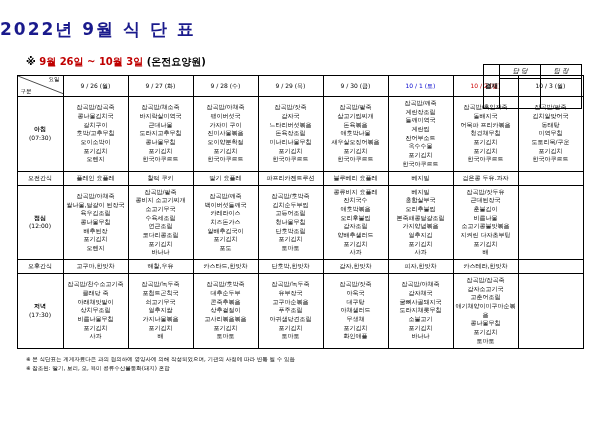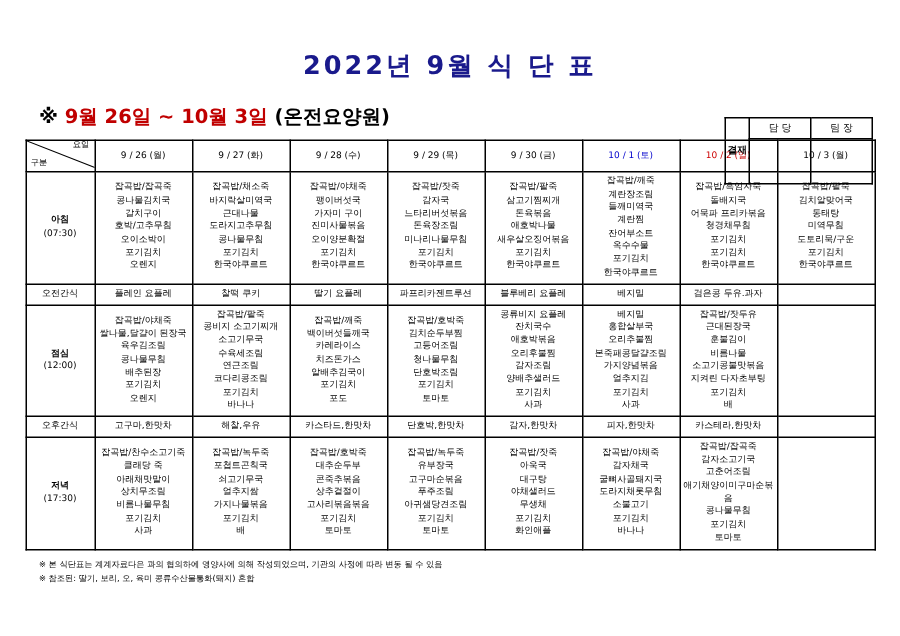--- a/index.html
+++ b/index.html
@@ -15,25 +15,25 @@
     overflow: hidden;
   }
   .page {
     position: relative;
     width: 600px;
     height: 424px;
     box-sizing: border-box;
     padding: 0;
   }
   .title {
-    text-align: center;
+    text-align: left;
     font-size: 17px;
     font-weight: bold;
     letter-spacing: 2px;
-    margin-top: 32px;
+    margin-top: 18px;
     color: #1a1a8c;
   }
   .approval {
     position: absolute;
     right: 18px;
     top: 46px;
     border-collapse: collapse;
     font-size: 6.5px;
   }
   .approval td {
@@ -44,29 +44,30 @@
   .approval .lbl {
     width: 13px;
     height: 38px;
     font-size: 6.5px;
     line-height: 1.3;
     font-weight: bold;
   }
   .approval .hdr {
     width: 38px;
     height: 11px;
+    font-style: italic;
   }
   .approval .cell {
     width: 38px;
     height: 27px;
   }
   .period {
     margin-top: 14px;
     margin-left: 26px;
-    font-size: 13px;
+    font-size: 10px;
     font-weight: bold;
   }
   .period .red {
     color: #c00000;
   }
   table.menu {
     border-collapse: collapse;
     margin: 6px auto 0 auto;
     width: 566px;
     table-layout: fixed;

